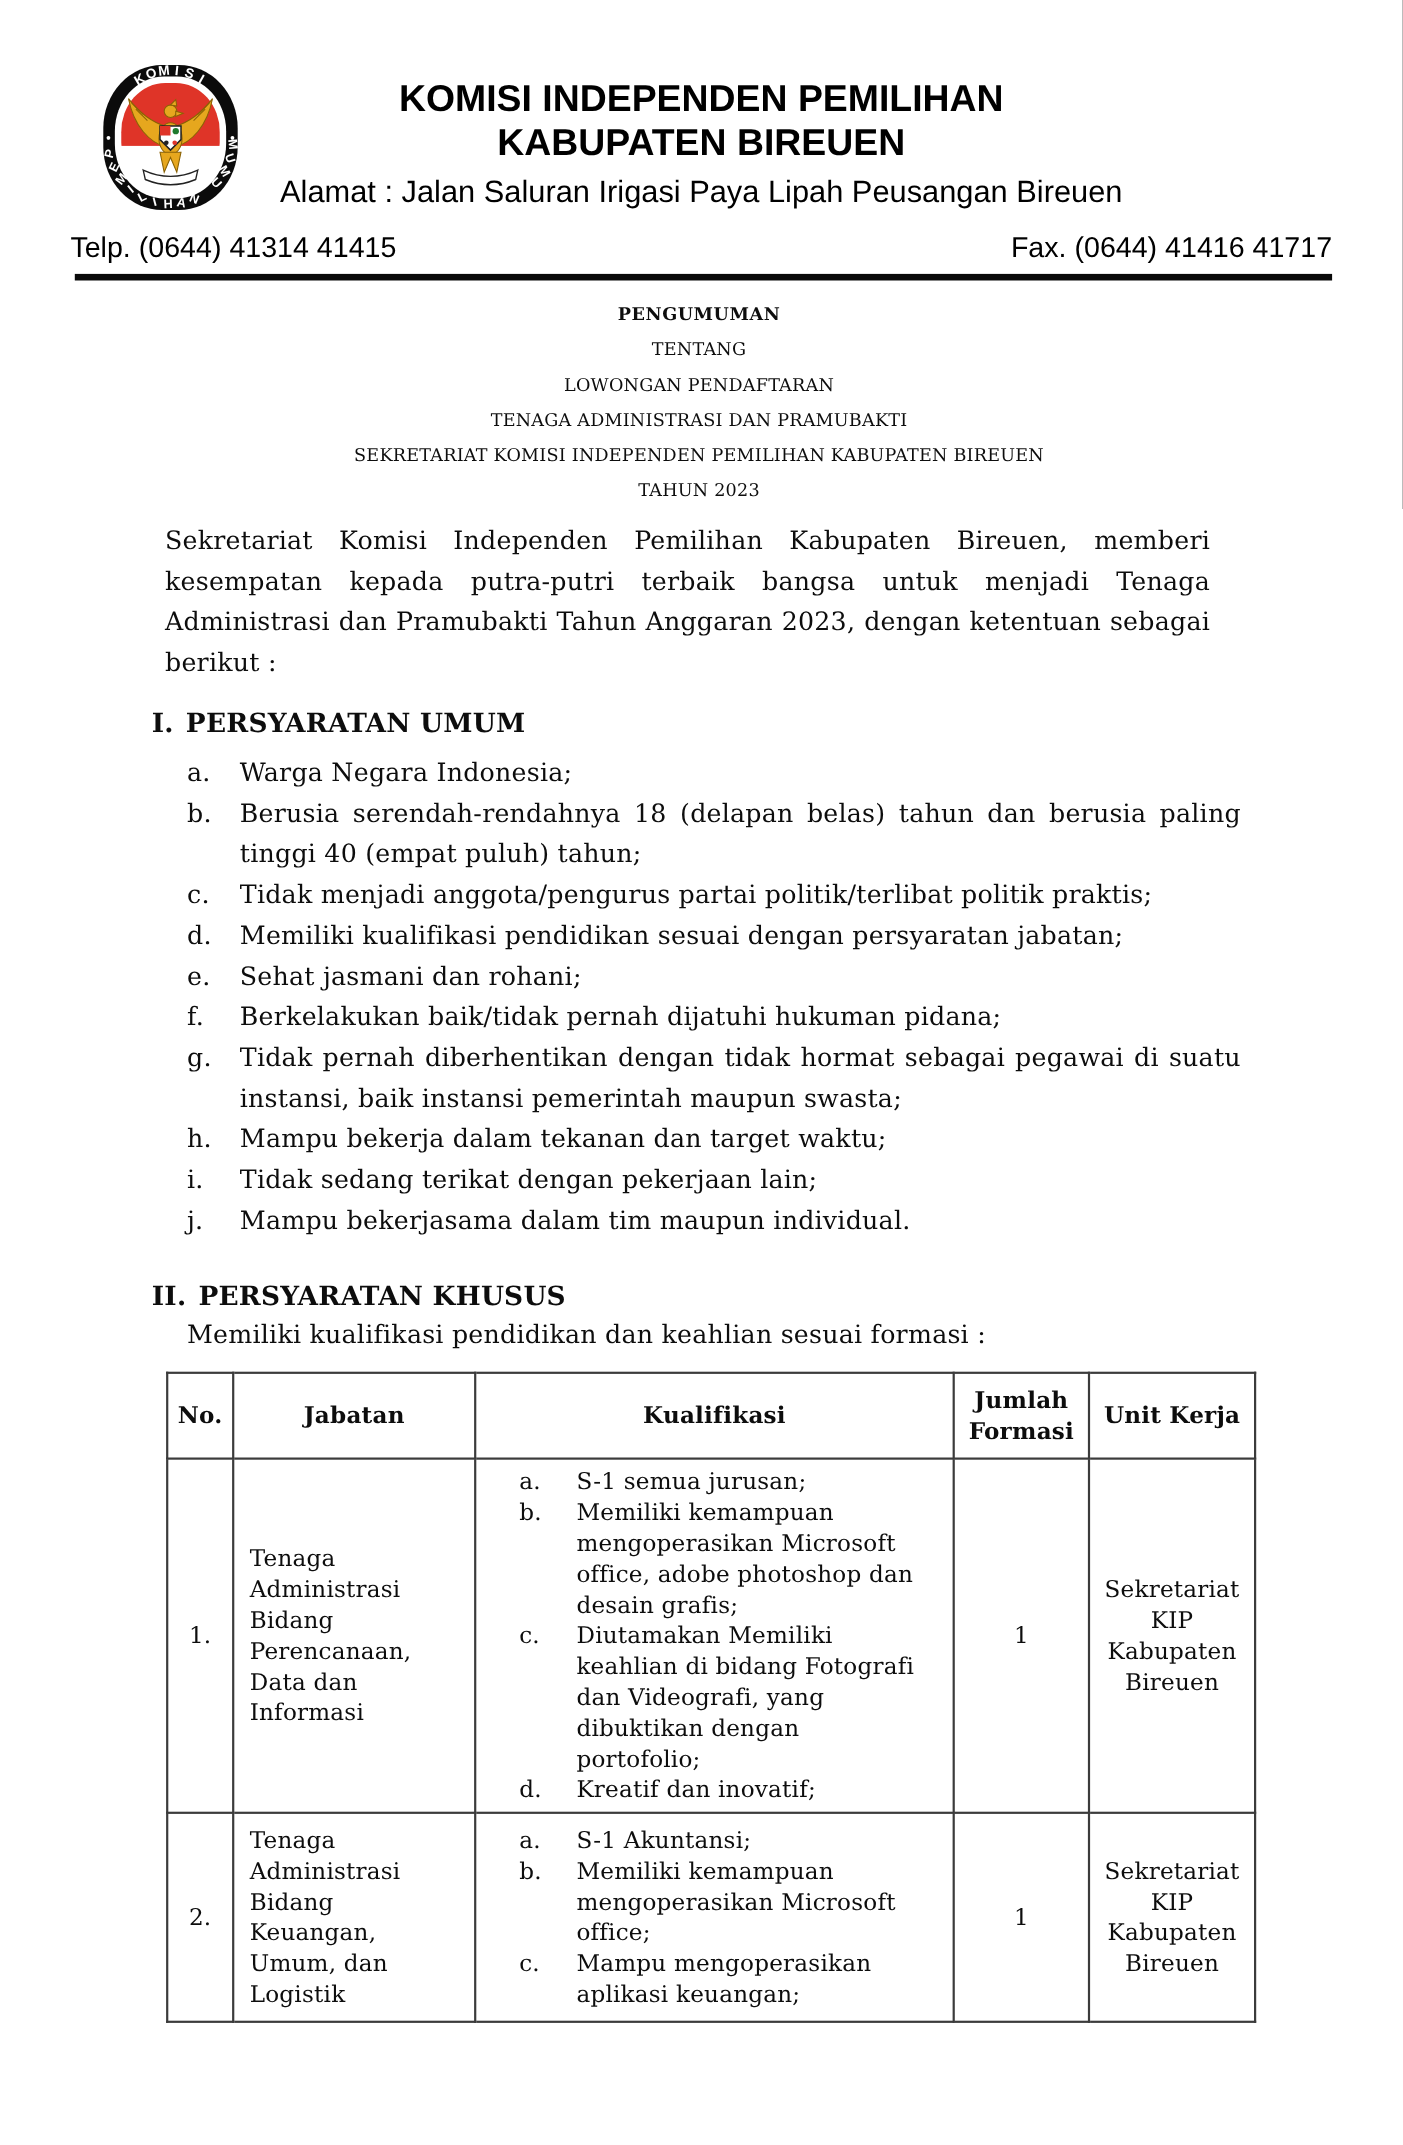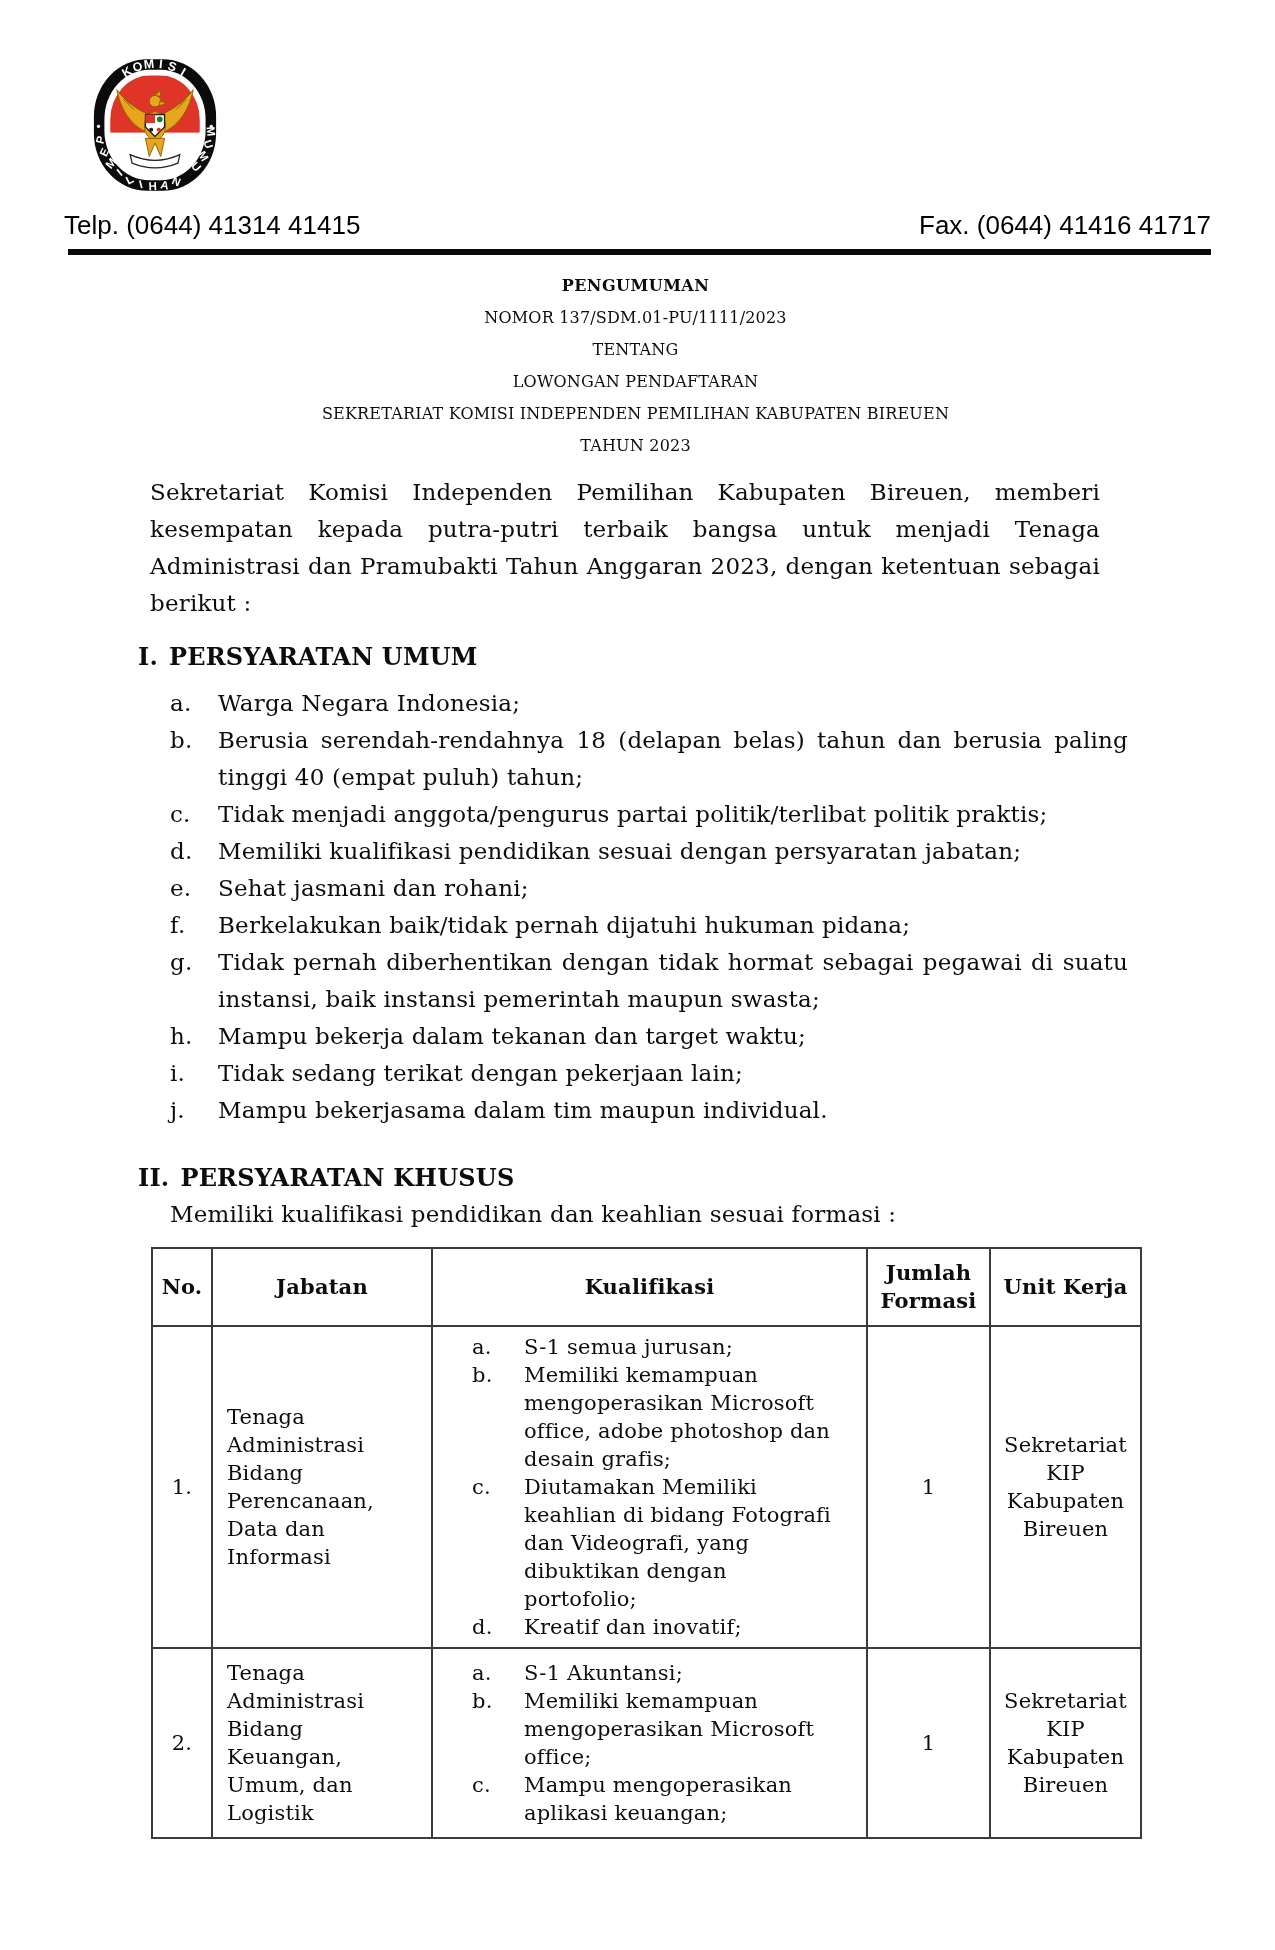--- a/index.html
+++ b/index.html
@@ -121,36 +121,41 @@
           <text x="0" y="0" font-size="12" text-anchor="middle" dominant-baseline="central" transform="translate(88.5,130.1) rotate(22.5)">N</text>
           <text x="0" y="0" font-size="12" text-anchor="middle" dominant-baseline="central" transform="translate(109.2,114.6) rotate(47.1)">U</text>
           <text x="0" y="0" font-size="12" text-anchor="middle" dominant-baseline="central" transform="translate(116.8,103.6) rotate(59.4)">M</text>
           <text x="0" y="0" font-size="12" text-anchor="middle" dominant-baseline="central" transform="translate(122.0,91.1) rotate(71.7)">U</text>
           <text x="0" y="0" font-size="12" text-anchor="middle" dominant-baseline="central" transform="translate(124.7,77.7) rotate(84.0)">M</text>
           <text x="0" y="0" font-size="12" text-anchor="middle" dominant-baseline="central" transform="translate(7.0,72.1) rotate(0.0)">•</text>
           <text x="0" y="0" font-size="12" text-anchor="middle" dominant-baseline="central" transform="translate(125.0,72.1) rotate(0.0)">•</text>
         </g>
     </svg>
 
+    <div class="org-block">
+      <div class="org-name">KOMISI INDEPENDEN PEMILIHAN</div>
+      <div class="org-name">KABUPATEN BIREUEN</div>
+      <div class="org-address">Alamat : Jalan Saluran Irigasi Paya Lipah Peusangan Bireuen</div>
+    </div>
 
     <div class="contact-row">
       <span>Telp. (0644) 41314 41415</span>
       <span>Fax. (0644) 41416 41717</span>
     </div>
 
     <div class="head-rule"></div>
   </div>
 
   <div class="doc-main">
 
     <div class="title-block" id="title-block">
         <div class="title-line bold">PENGUMUMAN</div>
-        <div class="title-line">NOMOR 137/SDM.01-PU/1111/2023</div>
         <div class="title-line">TENTANG</div>
         <div class="title-line">LOWONGAN PENDAFTARAN</div>
+        <div class="title-line">TENAGA ADMINISTRASI DAN PRAMUBAKTI</div>
         <div class="title-line">SEKRETARIAT KOMISI INDEPENDEN PEMILIHAN KABUPATEN BIREUEN</div>
         <div class="title-line">TAHUN 2023</div>
       </div>
 
     <p class="intro">Sekretariat Komisi Independen Pemilihan Kabupaten Bireuen, memberi kesempatan kepada putra-putri terbaik bangsa untuk menjadi Tenaga Administrasi dan Pramubakti Tahun Anggaran 2023, dengan ketentuan sebagai berikut :</p>
 
     <div class="section-heading">
       <span class="sec-num">I.</span><span>PERSYARATAN UMUM</span>
     </div>
 

